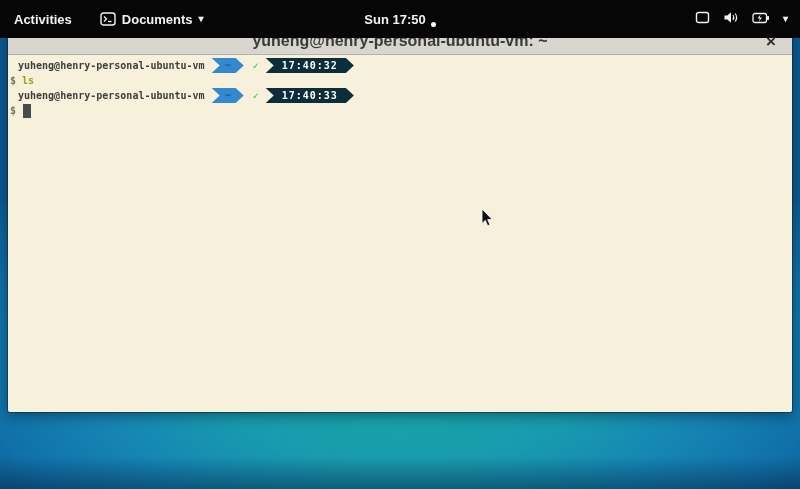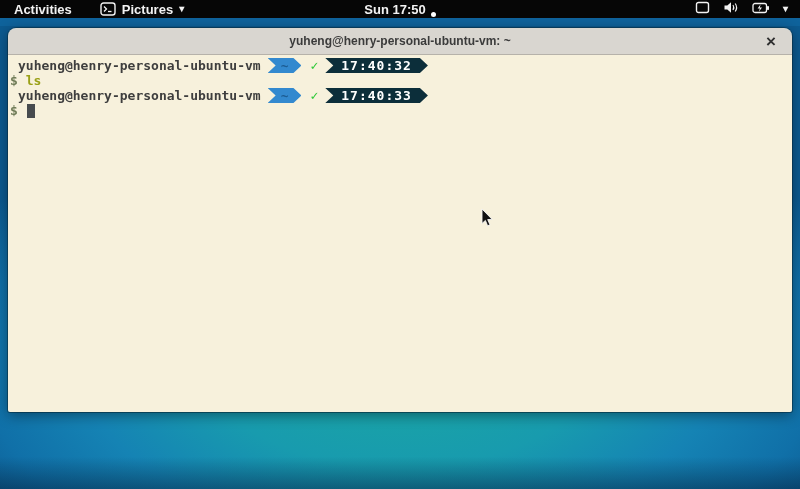--- a/index.html
+++ b/index.html
@@ -5,21 +5,21 @@
   :root{
     --accent-blue:#3389cf; --segment-dark:#0c2e3a; --check-green:#2dc937;
     --dir-teal:#2aa1a1; --command-olive:#9aa017; --dollar-olive:#6e7a55;
     --terminal-bg:#f7f1dc; --titlebar-bg:#d9d6d0; --topbar-bg:#060606;
   }
   *{margin:0;padding:0;box-sizing:border-box;}
   html,body{width:800px;height:489px;overflow:hidden;}
   body{font-family:"Liberation Sans",sans-serif;position:relative;background:#0f639c;}
 
   
-  .topbar{position:absolute;left:0;top:0;width:800px;height:18px;background:var(--topbar-bg);
+  .topbar{position:absolute;left:0;top:0;width:800px;height:38px;background:var(--topbar-bg);
     display:flex;align-items:center;color:#f2f2f2;font-size:13px;font-weight:bold;z-index:30;}
   .tb-left{display:flex;align-items:center;gap:20px;padding-left:10px;}
   .tb-btn{display:flex;align-items:center;gap:6px;height:26px;padding:0 4px;cursor:default;}
   .tb-center{position:absolute;left:0;right:0;display:flex;justify-content:center;align-items:center;gap:5px;pointer-events:none;}
   .tb-center .clockbtn{pointer-events:auto;display:flex;align-items:flex-end;gap:5px;}
   .notif-dot{width:5px;height:5px;border-radius:50%;background:#fff;display:inline-block;}
   .tb-right{margin-left:auto;display:flex;align-items:center;gap:13px;padding-right:12px;height:26px;}
   .caret{font-size:10px;line-height:1;}
   .appicon{display:inline-flex;}
 
@@ -28,25 +28,25 @@
     background:
       linear-gradient(to bottom, rgba(0,0,0,0) 93%, rgba(3,30,55,.45) 100%),
       radial-gradient(ellipse 62% 58% at 50% 72%, #1aa8a2 0%, #189bae 40%, #1583b4 65%, #1070a8 85%, #0c5a90 100%);}
 
   
   .window{position:absolute;left:8px;top:28px;width:784px;height:384px;z-index:10;
     border-radius:8px 8px 2px 2px;box-shadow:0 3px 14px rgba(0,10,20,.45), 0 0 0 1px rgba(8,50,70,.55);
     display:flex;flex-direction:column;overflow:hidden;}
   .titlebar{height:27px;background:var(--titlebar-bg);border-bottom:1px solid #b6b2aa;
     display:flex;align-items:center;justify-content:center;position:relative;flex:0 0 auto;}
-  .title{font-size:12px;font-weight:bold;color:#3b3b3b;}
+  .title{font-size:16px;font-weight:bold;color:#3b3b3b;}
   .closebtn{position:absolute;right:10px;top:0;height:27px;width:22px;display:flex;align-items:center;justify-content:center;
     color:#2f2f2f;font-size:17px;font-weight:bold;cursor:default;}
   .screen{flex:1;background:var(--terminal-bg);padding:3px 2px 0 2px;
-    font-family:"DejaVu Sans Mono",monospace;font-size:13px;line-height:15px;font-weight:bold;color:#3e3e3e;}
+    font-family:"DejaVu Sans Mono",monospace;font-size:10px;line-height:15px;font-weight:bold;color:#3e3e3e;}
   .tline{white-space:pre;display:flex;align-items:center;height:15px;}
   .user{padding-left:8px;color:#3e3e3e;}
   .pl{display:inline-flex;align-items:center;justify-content:center;height:15px;}
   .pl-blue{background:var(--accent-blue);color:#1d5d94;margin-left:7px;padding:0 13px;
     clip-path:polygon(0 0,calc(100% - 8px) 0,100% 50%,calc(100% - 8px) 100%,0 100%,8px 50%);}
   .check{color:var(--check-green);margin:0 7px 0 9px;}
   .pl-dark{background:var(--segment-dark);color:#ffffff;padding:0 16px;letter-spacing:1px;
     clip-path:polygon(0 0,calc(100% - 8px) 0,100% 50%,calc(100% - 8px) 100%,0 100%,8px 50%);}
   .dollar{color:var(--dollar-olive);}
   .cmd{color:var(--command-olive);}
@@ -66,21 +66,21 @@
       <span>Activities</span>
     </div>
     <div class="tb-btn">
       <span class="appicon">
         <svg width="16" height="14" viewBox="0 0 16 14">
           <rect x="1" y="1" width="14" height="12" rx="2.5" fill="none" stroke="#f2f2f2" stroke-width="1.4"></rect>
           <polyline points="4,4.5 6.5,7 4,9.5" fill="none" stroke="#f2f2f2" stroke-width="1.3"></polyline>
           <line x1="8" y1="9.5" x2="11.5" y2="9.5" stroke="#f2f2f2" stroke-width="1.3"></line>
         </svg>
       </span>
-      <span>Pictures</span>
+      <span>Documents</span>
       <span class="caret">▾</span>
     </div>
   </div>
 
   <div class="tb-center">
     <div class="clockbtn">
       <span>Sun 17:50</span>
       <span class="notif-dot"></span>
     </div>
   </div>

